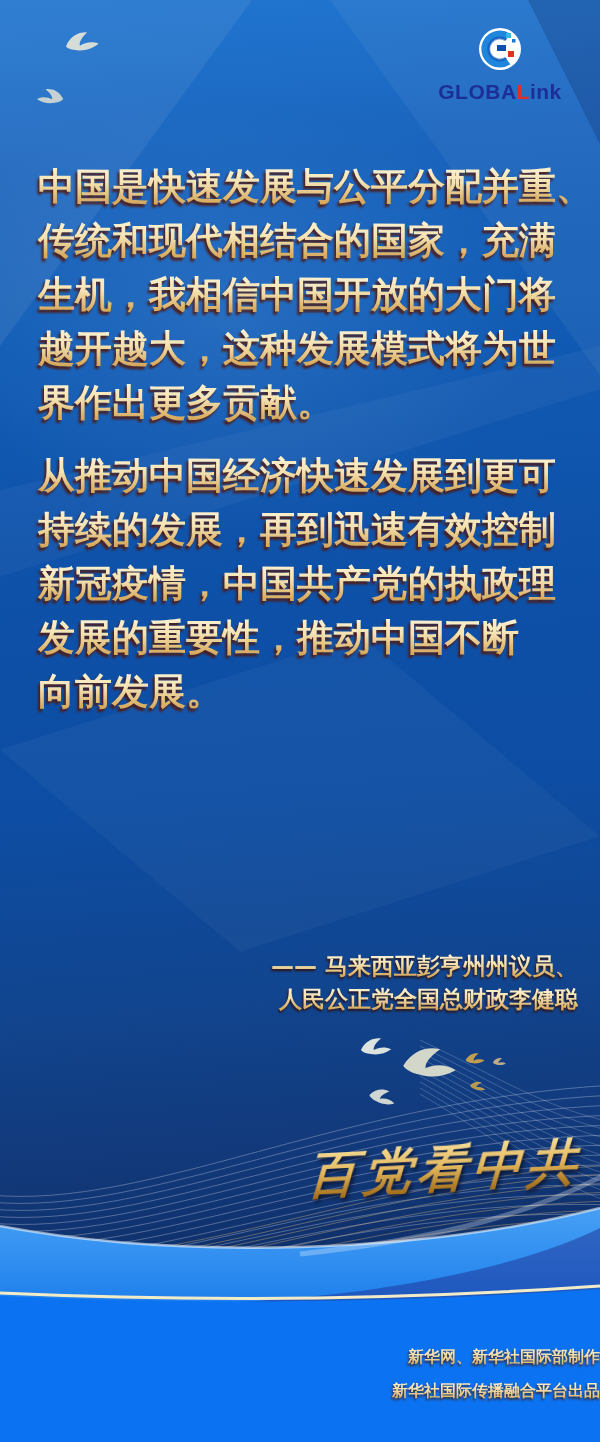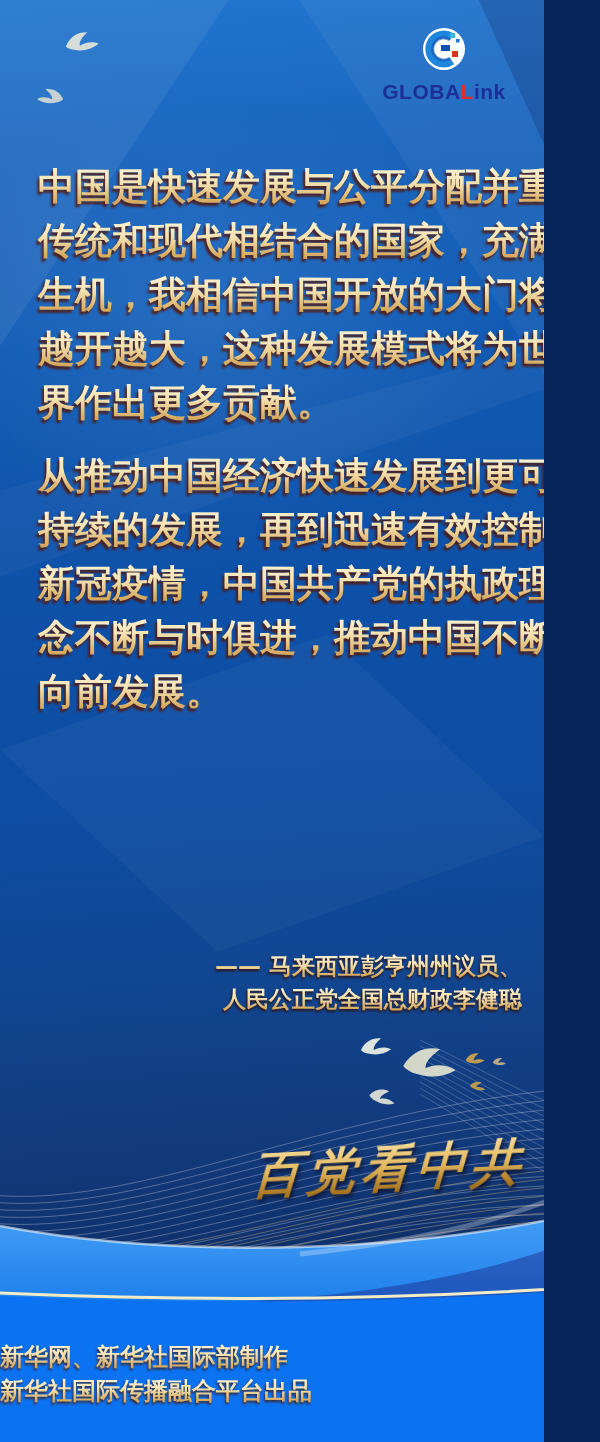--- a/index.html
+++ b/index.html
@@ -1,17 +1,17 @@
 <!DOCTYPE html>
 <html><head>
 <meta charset="utf-8">
 <style>
   html,body{margin:0;padding:0;background:#06245a;}
   .poster{
-    position:relative;width:544px;height:1442px;overflow:hidden;
+    position:relative;width:600px;height:1442px;overflow:hidden;
     font-family:"DejaVu Sans","Liberation Sans",sans-serif;
     background:linear-gradient(176deg,#2176d0 0%,#1a64bd 12%,#115bb4 24%,#0e51a8 40%,#0d4da3 55%,#11458f 68%,#123a7c 78%,#0e2e66 88%,#0c2a5c 100%);
   }
   .layer{position:absolute;inset:0;pointer-events:none;}
   .glow{background:radial-gradient(ellipse 430px 310px at 38% 22%,rgba(130,185,240,.18),rgba(130,185,240,0) 70%);}
   .f1{clip-path:polygon(0 0,42% 0,0 24%);background:rgba(255,255,255,.07);}
   .f2{clip-path:polygon(55% 0,100% 0,100% 26%);background:rgba(255,255,255,.05);}
   .f3{clip-path:polygon(88% 0,100% 0,100% 10%);background:rgba(8,26,84,.22);}
   .f4{clip-path:polygon(0 34%,100% 24%,100% 27%,0 40%);background:rgba(255,255,255,.04);}
   .f5{clip-path:polygon(0 52%,60% 44%,100% 58%,40% 66%);background:rgba(255,255,255,.035);}
@@ -44,21 +44,21 @@
     position:absolute;top:1136px;right:18px;
     font-family:"DejaVu Serif","Liberation Serif",serif;
     font-size:50px;font-weight:bold;font-style:italic;letter-spacing:5px;
     transform:rotate(-3deg) skewX(-6deg);
     color:transparent;
     background:linear-gradient(180deg,#f9e6a8 0%,#e4b95f 45%,#a9741f 80%,#8a5a14 100%);
     -webkit-background-clip:text;background-clip:text;
     filter:drop-shadow(2px 3px 2px rgba(10,15,40,.85));
   }
 
-  .footer{position:absolute;top:1340px;left:0;width:600px;text-align:left;font-size:24px;line-height:34px;white-space:pre-line;background-size:100% 34px;
+  .footer{position:absolute;top:1340px;left:0;width:600px;text-align:right;font-size:16px;line-height:34px;white-space:pre-line;background-size:100% 34px;
     filter:drop-shadow(-1px 2px 1px rgba(70,25,5,.85));}
 </style>
 </head>
 <body>
 
 <div class="poster">
   <div class="layer glow"></div>
   <div class="layer f1"></div>
   <div class="layer f2"></div>
   <div class="layer f3"></div>
@@ -88,21 +88,21 @@
 
   <div class="quote">
     <p class="gold-text">中国是快速发展与公平分配并重、
 传统和现代相结合的国家，充满
 生机，我相信中国开放的大门将
 越开越大，这种发展模式将为世
 界作出更多贡献。</p>
     <p class="gold-text">从推动中国经济快速发展到更可
 持续的发展，再到迅速有效控制
 新冠疫情，中国共产党的执政理
-念不断与时俱进，推动中国不断
+发展的重要性，推动中国不断
 向前发展。</p>
   </div>
 
   <div class="attribution gold-text">—— 马来西亚彭亨州州议员、
 人民公正党全国总财政李健聪</div>
 
   <svg class="mesh" id="mesh" width="600" height="330" viewBox="0 0 600 330">
       <path d="M-10 157 C150 172 340 62 615 47" stroke="rgba(235,240,248,.30)" fill="none" stroke-width="1"></path>
       <path d="M-10 164 C150 179 340 70 615 57" stroke="rgba(235,240,248,.30)" fill="none" stroke-width="1"></path>
       <path d="M-10 171 C150 186 340 78 615 67" stroke="rgba(235,240,248,.30)" fill="none" stroke-width="1"></path>

